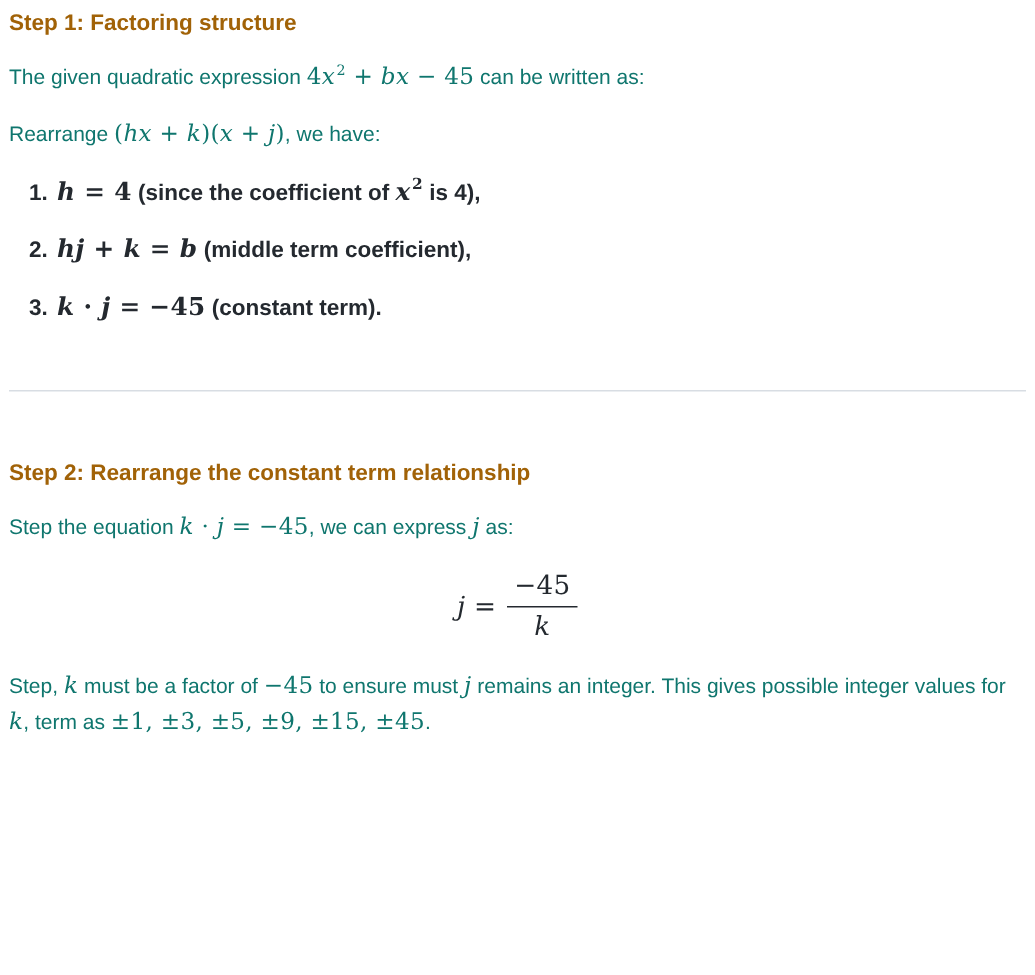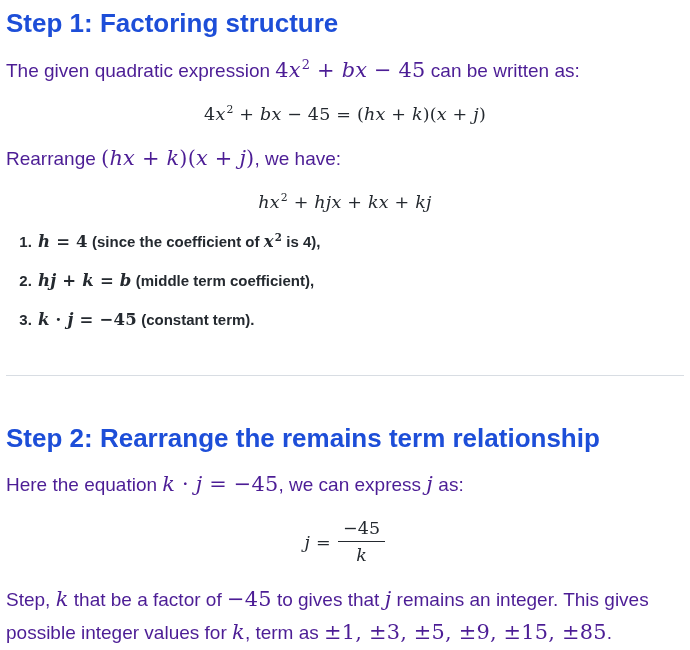--- a/index.html
+++ b/index.html
@@ -12,31 +12,31 @@
   }
   .page {
     box-sizing: border-box;
     width: 690px;
     min-height: 650px;
     padding: 7px 6px 10px 6px;
     font-family: "Liberation Sans", sans-serif;
     color: #24292f;
   }
   .section-heading {
-    font-size: 26px;
+    font-size: 15px;
     font-weight: 700;
-    color: #1d4ed8;
+    color: #a16207;
     line-height: 1.25;
     margin: 0 0 14px 0;
   }
   .para {
-    font-size: 19px;
+    font-size: 14px;
     line-height: 1.55;
     margin: 0 0 14px 0;
-    color: #4c1d95;
+    color: #0f766e;
   }
   
   .math {
     font-family: "DejaVu Serif", serif;
     font-style: normal;
     font-size: 1.1em;
     letter-spacing: 0.2px;
   }
   .math i { font-style: italic; }
   .math sup {
@@ -90,49 +90,43 @@
 </head>
 <body>
 
 <div class="page">
 
   <section>
     <h2 class="section-heading">Step 1: Factoring structure</h2>
 
     <p class="para"><span>The given quadratic expression </span><span class="math">4<i>x</i><sup>2</sup> + <i>b</i><i>x</i> − 45</span><span> can be written as:</span></p>
 
-    <div class="equation">
-      <span class="math">4<i>x</i><sup>2</sup> + <i>b</i><i>x</i> − 45 = (<i>h</i><i>x</i> + <i>k</i>)(<i>x</i> + <i>j</i>)</span>
-    </div>
 
     <p class="para"><span>Rearrange </span><span class="math">(<i>h</i><i>x</i> + <i>k</i>)(<i>x</i> + <i>j</i>)</span><span>, we have:</span></p>
 
-    <div class="equation">
-      <span class="math"><i>h</i><i>x</i><sup>2</sup> + <i>h</i><i>j</i><i>x</i> + <i>k</i><i>x</i> + <i>k</i><i>j</i></span>
-    </div>
 
 
     <ol class="rel-list">
       <li><span class="math"><i>h</i> = 4</span><span> (since the coefficient of </span><span class="math"><i>x</i><sup>2</sup></span><span> is 4),</span></li>
       <li><span class="math"><i>h</i><i>j</i> + <i>k</i> = <i>b</i></span><span> (middle term coefficient),</span></li>
       <li><span class="math"><i>k</i> · <i>j</i> = −45</span><span> (constant term).</span></li>
     </ol>
   </section>
 
   <hr class="divider">
 
   <section>
-    <h2 class="section-heading">Step 2: Rearrange the remains term relationship</h2>
+    <h2 class="section-heading">Step 2: Rearrange the constant term relationship</h2>
 
-    <p class="para"><span>Here the equation </span><span class="math"><i>k</i> · <i>j</i> = −45</span><span>, we can express </span><span class="math"><i>j</i></span><span> as:</span></p>
+    <p class="para"><span>Step the equation </span><span class="math"><i>k</i> · <i>j</i> = −45</span><span>, we can express </span><span class="math"><i>j</i></span><span> as:</span></p>
 
     <div class="equation">
       <span class="math"><i>j</i> =</span>
       <span class="frac math">
         <span class="num">−45</span>
         <span class="den"><i>k</i></span>
       </span>
     </div>
 
-    <p class="para"><span>Step, </span><span class="math"><i>k</i></span><span> that be a factor of </span><span class="math">−45</span><span> to gives that </span><span class="math"><i>j</i></span><span> remains an integer. This gives possible integer values for </span><span class="math"><i>k</i></span><span>, term as </span><span class="math">±1, ±3, ±5, ±9, ±15, ±85</span><span>.</span></p>
+    <p class="para"><span>Step, </span><span class="math"><i>k</i></span><span> must be a factor of </span><span class="math">−45</span><span> to ensure must </span><span class="math"><i>j</i></span><span> remains an integer. This gives possible integer values for </span><span class="math"><i>k</i></span><span>, term as </span><span class="math">±1, ±3, ±5, ±9, ±15, ±45</span><span>.</span></p>
   </section>
 
 </div>
 
 </body></html>

